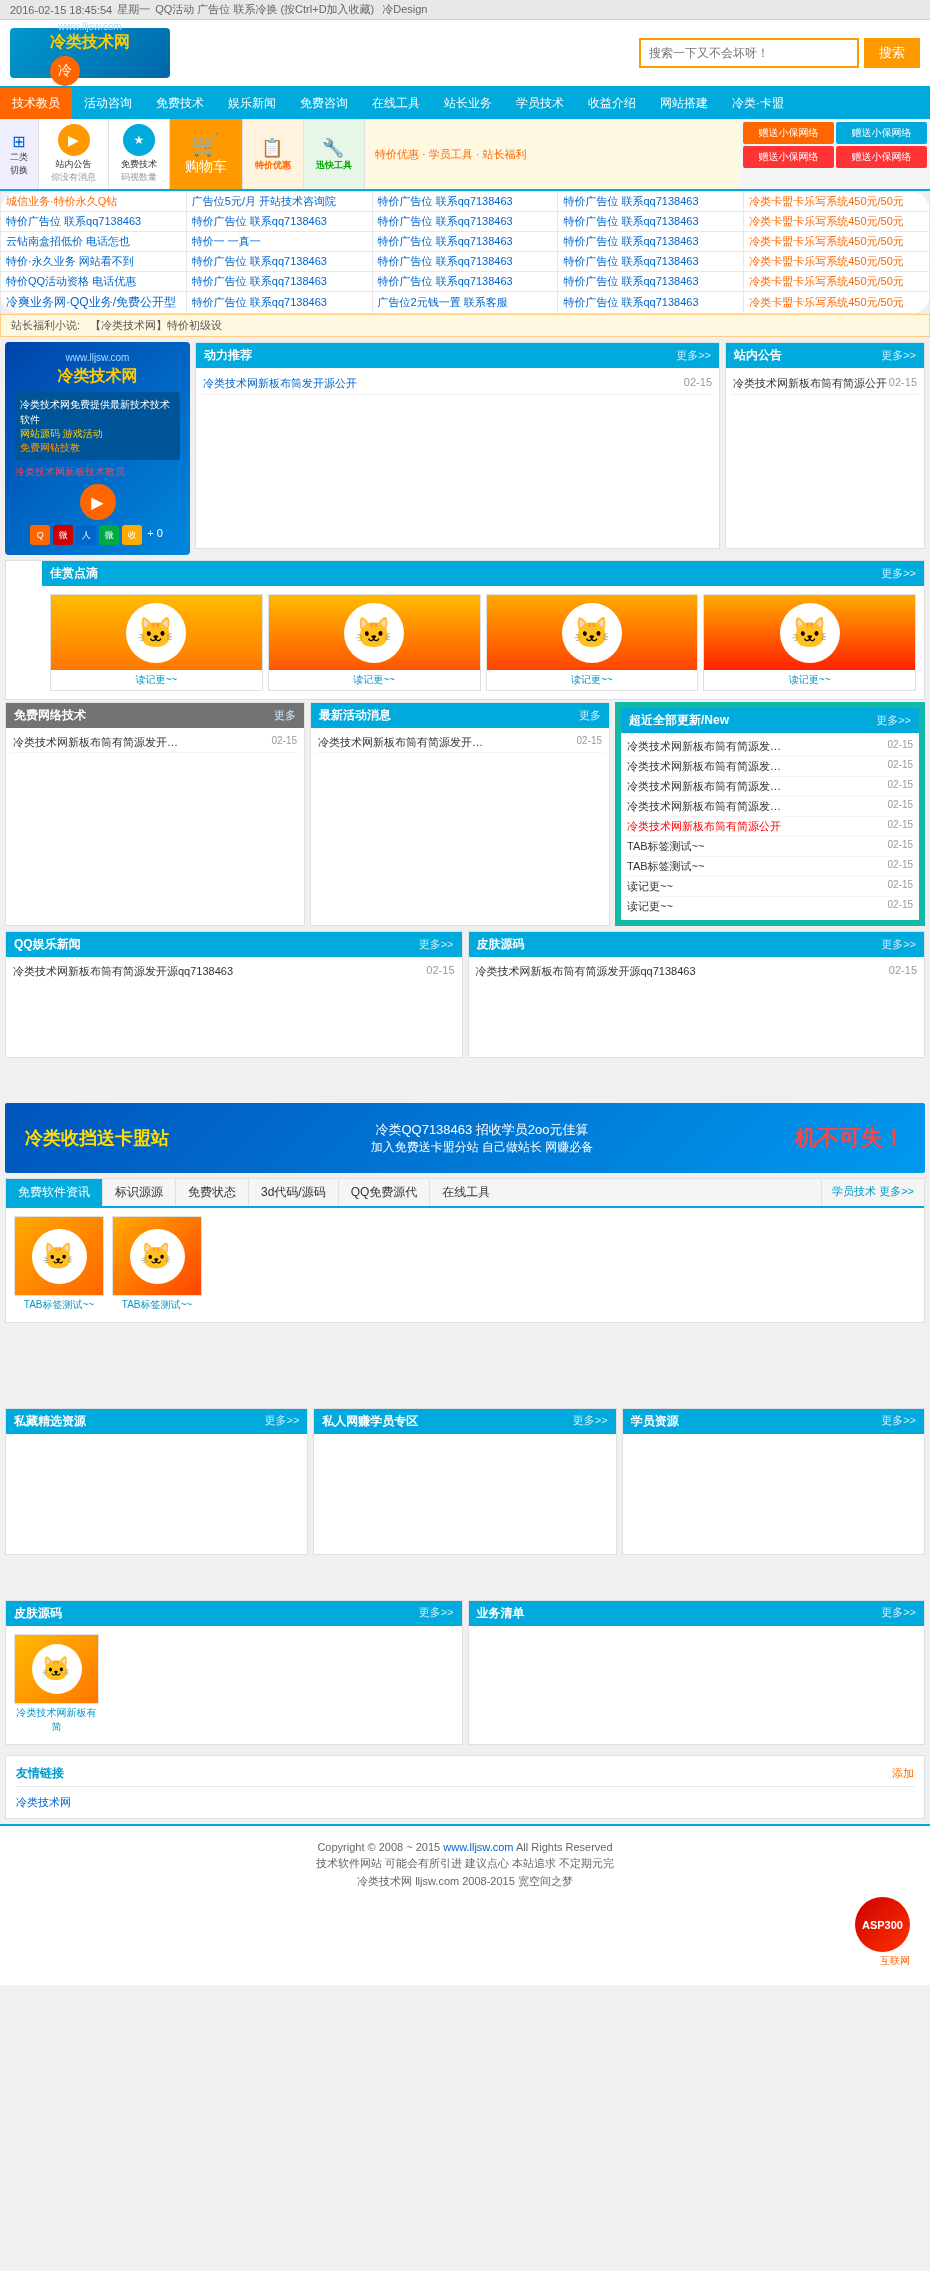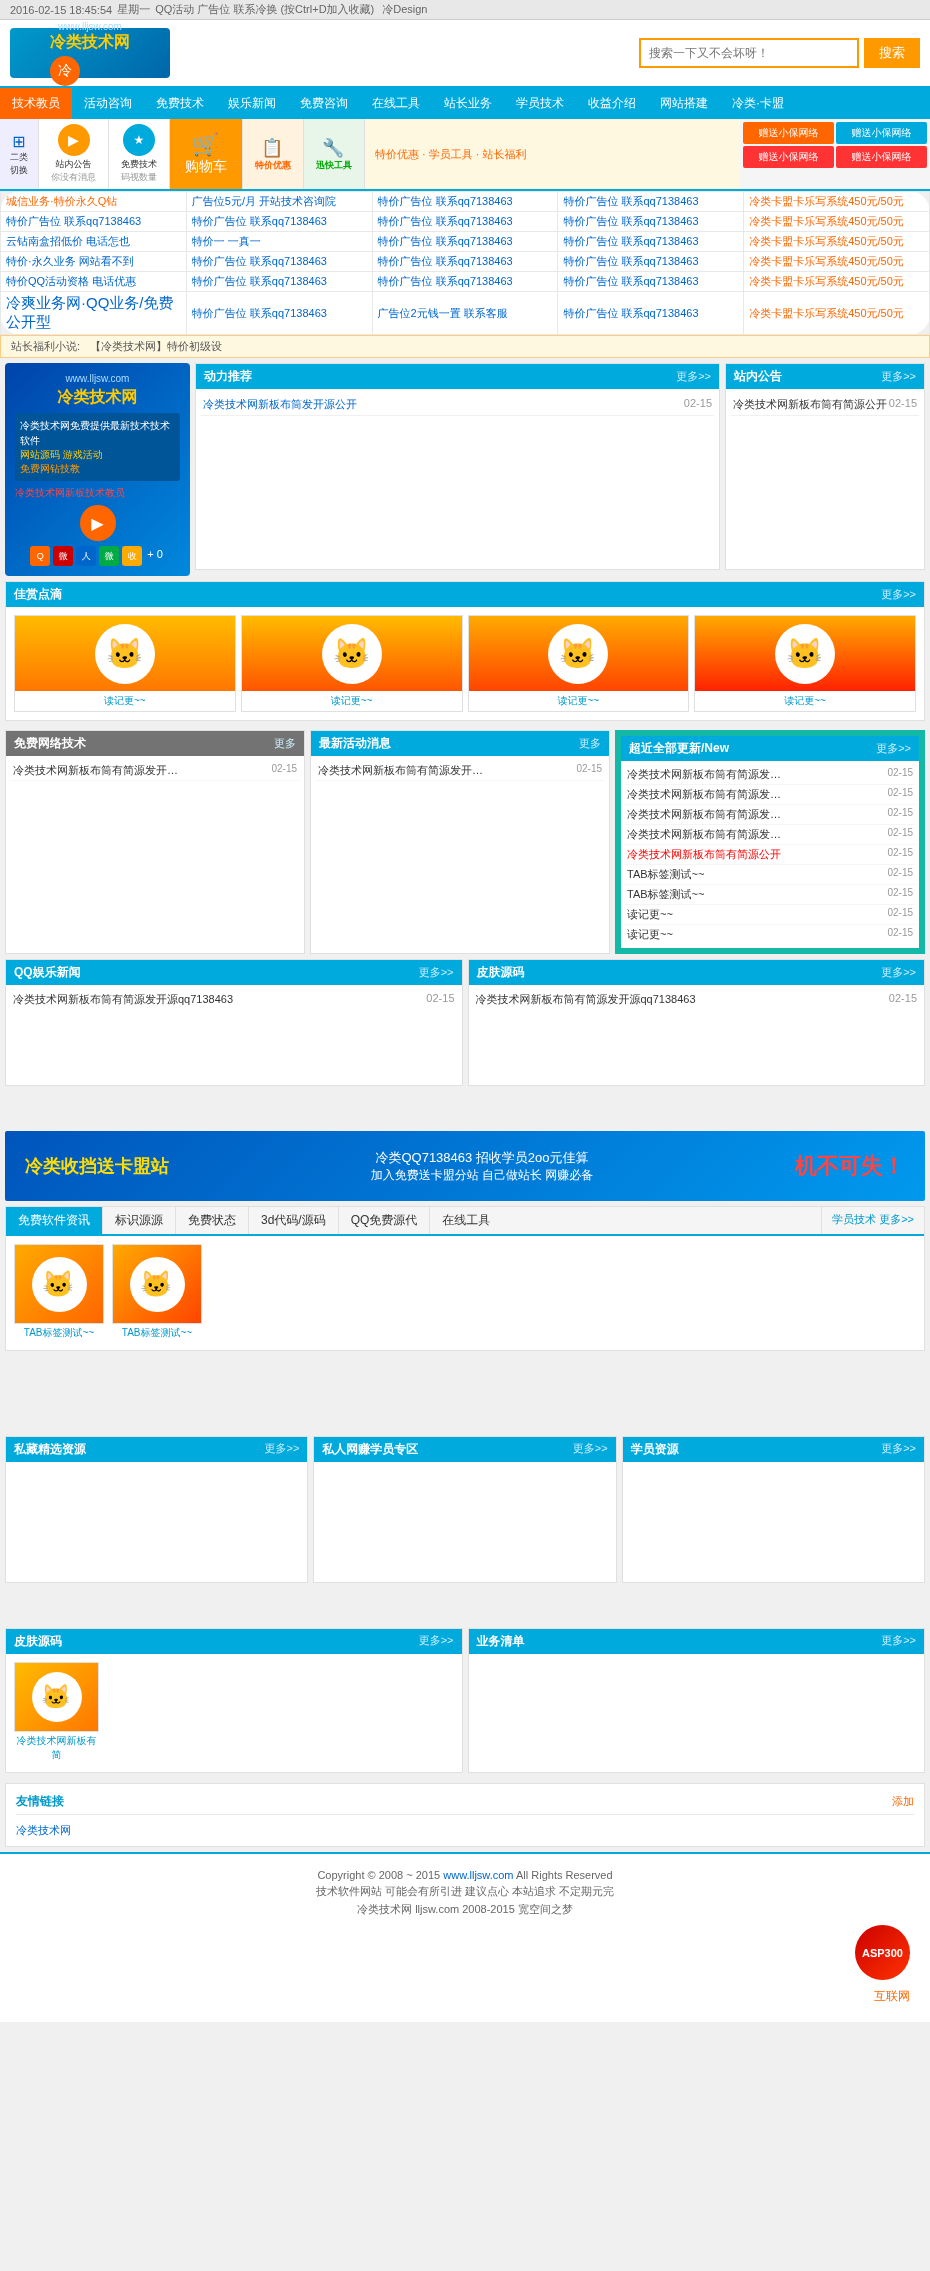--- a/index.html
+++ b/index.html
@@ -154,21 +154,21 @@
       <td style="border:1px solid #e8e8e8;padding:2px 5px;font-size:11px;color:#ff6600;">冷类卡盟卡乐写系统450元/50元</td>
     </tr>
     <tr>
       <td style="border:1px solid #e8e8e8;padding:2px 5px;font-size:11px;color:#0066cc;">特价QQ活动资格 电话优惠</td>
       <td style="border:1px solid #e8e8e8;padding:2px 5px;font-size:11px;color:#0066cc;">特价广告位 联系qq7138463</td>
       <td style="border:1px solid #e8e8e8;padding:2px 5px;font-size:11px;color:#0066cc;">特价广告位 联系qq7138463</td>
       <td style="border:1px solid #e8e8e8;padding:2px 5px;font-size:11px;color:#0066cc;">特价广告位 联系qq7138463</td>
       <td style="border:1px solid #e8e8e8;padding:2px 5px;font-size:11px;color:#ff6600;">冷类卡盟卡乐写系统450元/50元</td>
     </tr>
     <tr>
-      <td style="border:1px solid #e8e8e8;padding:2px 5px;font-size:15px;color:#0066cc;">冷爽业务网·QQ业务/免费公开型</td>
+      <td style="border:1px solid #e8e8e8;padding:2px 5px;font-size:12px;color:#0066cc;">冷爽业务网·QQ业务/免费公开型</td>
       <td style="border:1px solid #e8e8e8;padding:2px 5px;font-size:11px;color:#0066cc;">特价广告位 联系qq7138463</td>
       <td style="border:1px solid #e8e8e8;padding:2px 5px;font-size:11px;color:#0066cc;">广告位2元钱一置 联系客服</td>
       <td style="border:1px solid #e8e8e8;padding:2px 5px;font-size:11px;color:#0066cc;">特价广告位 联系qq7138463</td>
       <td style="border:1px solid #e8e8e8;padding:2px 5px;font-size:11px;color:#ff6600;">冷类卡盟卡乐写系统450元/50元</td>
     </tr>
   </tbody>
     </table>
 </div>
 
 <div style="background:#fff8e1;border:1px solid #ffcc80;padding:3px 10px;font-size:11px;color:#555;display:flex;align-items:center;gap:10px;">
@@ -230,21 +230,21 @@
         <div style="padding:5px;min-height:180px;">
           <div style="display:flex;justify-content:space-between;padding:3px 2px;border-bottom:1px solid #f0f0f0;font-size:11px;">
             <a href="#" style="color:#333;text-decoration:none;">冷类技术网新板布筒有简源公开</a>
             <span style="color:#999;">02-15</span>
           </div>
         </div>
       </div>
     </div>
   </div>
 
-  <div style="background:#fff;border:1px solid #e0e0e0;margin-bottom:9px;">
+  <div style="background:#fff;border:1px solid #e0e0e0;margin-bottom:2px;padding-left:36px;">
     <div style="background:#00aadd;color:white;padding:4px 8px;display:flex;justify-content:space-between;align-items:center;font-size:12px;font-weight:bold;">
       <span>佳赏点滴</span>
       <a href="#" style="font-size:11px;font-weight:normal;color:#cceeff;text-decoration:none;">更多&gt;&gt;</a>
     </div>
     <div style="display:flex;gap:5px;padding:8px;">
 
       <div style="flex:1;border:1px solid #e0e0e0;overflow:hidden;">
         <div style="width:100%;height:75px;background:linear-gradient(to bottom,#ffbb00,#ff7700);display:flex;align-items:center;justify-content:center;overflow:hidden;">
           <div style="background:white;border-radius:50%;width:60px;height:60px;display:flex;align-items:center;justify-content:center;font-size:30px;">🐱</div>
         </div>
@@ -485,15 +485,15 @@
 
 <div style="background:#fff;border-top:2px solid #00aadd;padding:12px 10px;text-align:center;">
   <p style="font-size:11px;color:#666;margin:3px 0;">
     Copyright © 2008 ~ 2015 <a href="#" style="color:#0066cc;text-decoration:none;">www.lljsw.com</a> All Rights Reserved
   </p>
   <p style="font-size:11px;color:#666;margin:3px 0;">技术软件网站 可能会有所引进 建议点心 本站追求 不定期元完</p>
   <p style="font-size:11px;color:#666;margin:3px 0;">冷类技术网 lljsw.com 2008-2015 宽空间之梦</p>
 
   <div style="text-align:right;padding:5px 10px;">
     <div style="display:inline-flex;align-items:center;justify-content:center;width:55px;height:55px;background:linear-gradient(135deg,#cc0000,#ff3300);border-radius:50%;color:white;font-size:11px;font-weight:bold;">ASP300</div>
-    <div style="font-size:12px;color:#ff6600;margin-top:8px;">互联网</div>
+    <div style="font-size:10px;color:#ff6600;margin-top:2px;">互联网</div>
   </div>
 </div>
 
 </body></html>

